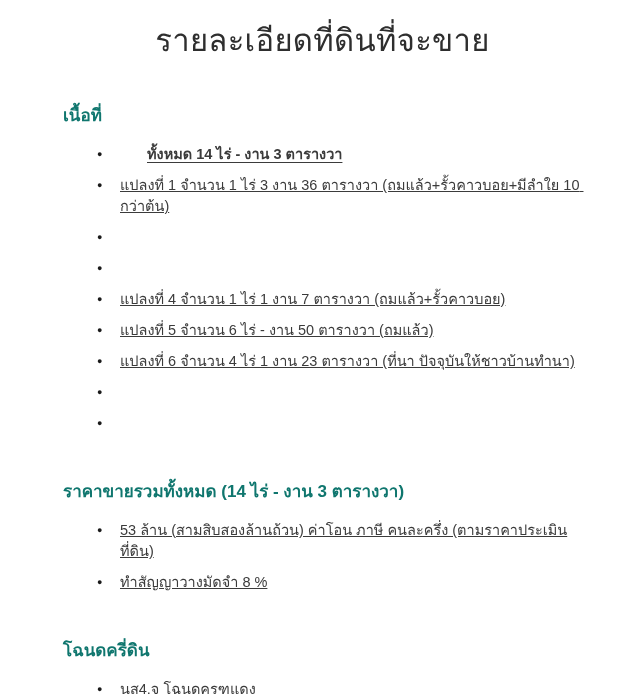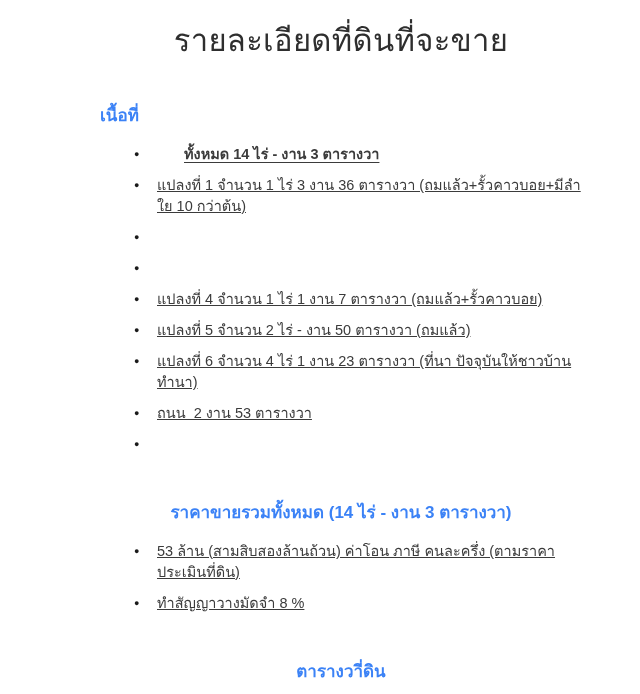--- a/index.html
+++ b/index.html
@@ -7,43 +7,42 @@
     width: 640px;
     background: #ffffff;
     font-family: "Liberation Sans", sans-serif;
   }
   .page {
     position: relative;
     width: 640px;
     height: 694px;
     background: #ffffff;
     color: #3b3b3b;
-    padding: 20px 58px 0 100px;
+    padding: 20px 58px 0 63px;
     overflow: hidden;
   }
   .doc-title {
     font-family: "DejaVu Serif", serif;
     font-weight: 400;
     font-size: 31px;
     line-height: 40px;
     color: #2e2e2e;
     text-align: center;
     margin-bottom: 44px;
     letter-spacing: 0.3px;
   }
   .section-heading {
     font-size: 17px;
     font-weight: 700;
     line-height: 24px;
-    color: #3b82f6;
+    color: #0f766e;
   }
   .sec-price .section-heading,
   .sec-docs .section-heading {
     margin-top: 46px;
-    text-align: center;
   }
   ul.doc-list {
     list-style: none;
     margin: 16px 0 0 34px;
   }
   li.doc-li {
     display: flex;
     align-items: flex-start;
     font-size: 14.5px;
     line-height: 21px;
@@ -91,29 +90,28 @@
       </li>
       <li class="doc-li">
         <span class="bullet">●</span>
       </li>
       <li class="doc-li">
         <span class="bullet">●</span>
         <span class="li-text">แปลงที่ 4 จำนวน 1 ไร่ 1 งาน 7 ตารางวา (ถมแล้ว+รั้วคาวบอย)</span>
       </li>
       <li class="doc-li">
         <span class="bullet">●</span>
-        <span class="li-text">แปลงที่ 5 จำนวน 2 ไร่ - งาน 50 ตารางวา (ถมแล้ว)</span>
+        <span class="li-text">แปลงที่ 5 จำนวน 6 ไร่ - งาน 50 ตารางวา (ถมแล้ว)</span>
       </li>
       <li class="doc-li">
         <span class="bullet">●</span>
         <span class="li-text">แปลงที่ 6 จำนวน 4 ไร่ 1 งาน 23 ตารางวา (ที่นา ปัจจุบันให้ชาวบ้านทำนา)</span>
       </li>
       <li class="doc-li">
         <span class="bullet">●</span>
-        <span class="li-text">ถนน  2 งาน 53 ตารางวา</span>
       </li>
       <li class="doc-li">
         <span class="bullet">●</span>
       </li>
     </ul>
   </section>
 
   <section class="sec-price">
     <h2 class="section-heading">ราคาขายรวมทั้งหมด (14 ไร่ - งาน 3 ตารางวา)</h2>
     <ul class="doc-list">
@@ -122,21 +120,21 @@
         <span class="li-text">53 ล้าน (สามสิบสองล้านถ้วน) ค่าโอน ภาษี คนละครึ่ง (ตามราคาประเมินที่ดิน)</span>
       </li>
       <li class="doc-li">
         <span class="bullet">●</span>
         <span class="li-text">ทำสัญญาวางมัดจำ 8 %</span>
       </li>
     </ul>
   </section>
 
   <section class="sec-docs">
-    <h2 class="section-heading">ตารางวาี่ดิน</h2>
+    <h2 class="section-heading">โฉนดครี่ดิน</h2>
     <ul class="doc-list">
       <li class="doc-li">
         <span class="bullet">●</span>
         <span class="li-text">นส4.จ โฉนดครุฑแดง</span>
       </li>
     </ul>
   </section>
 
 </div>
 

